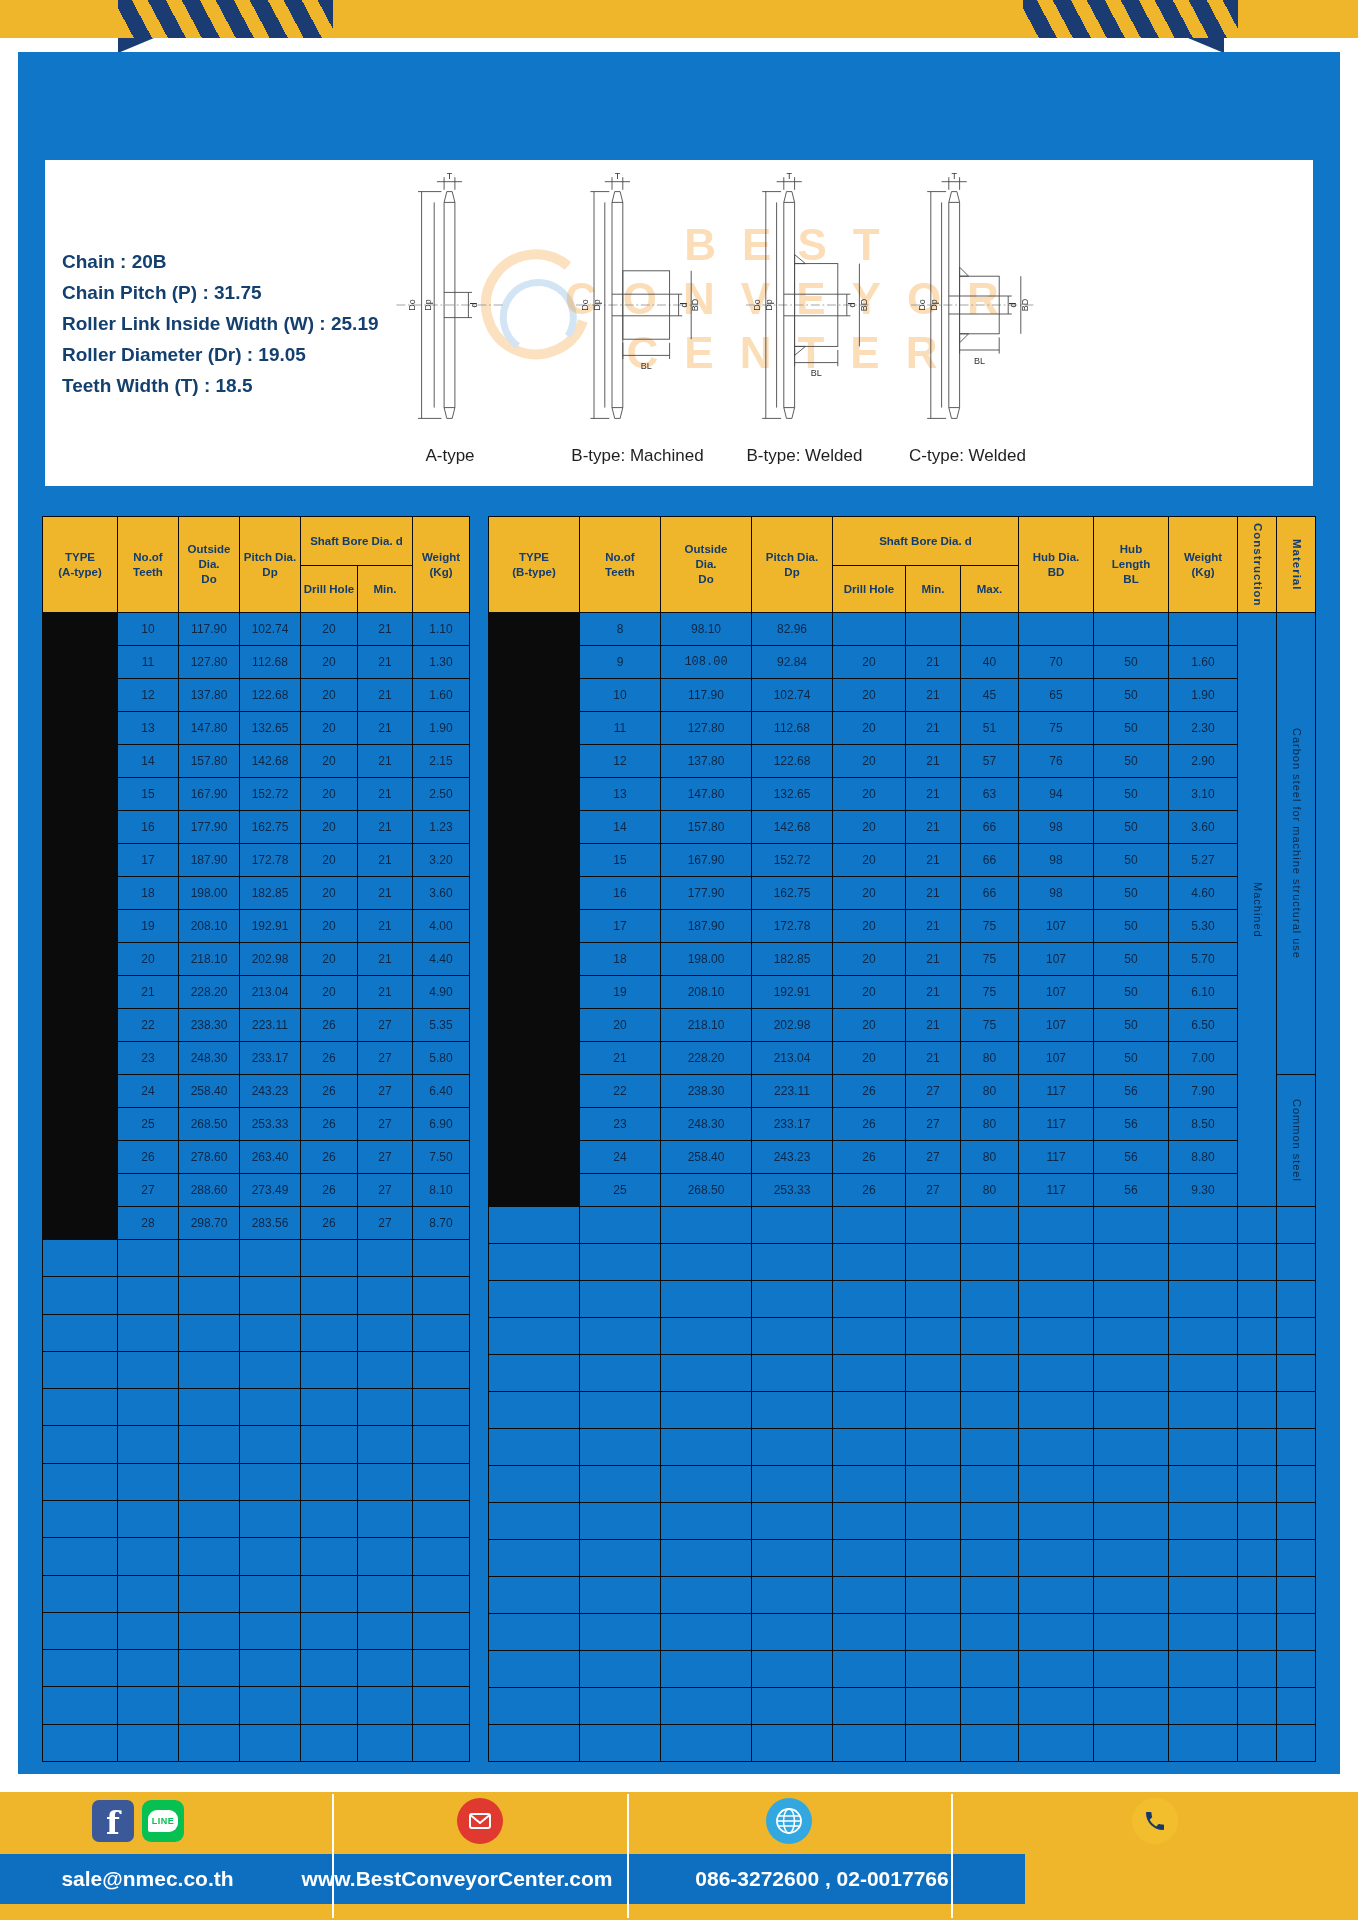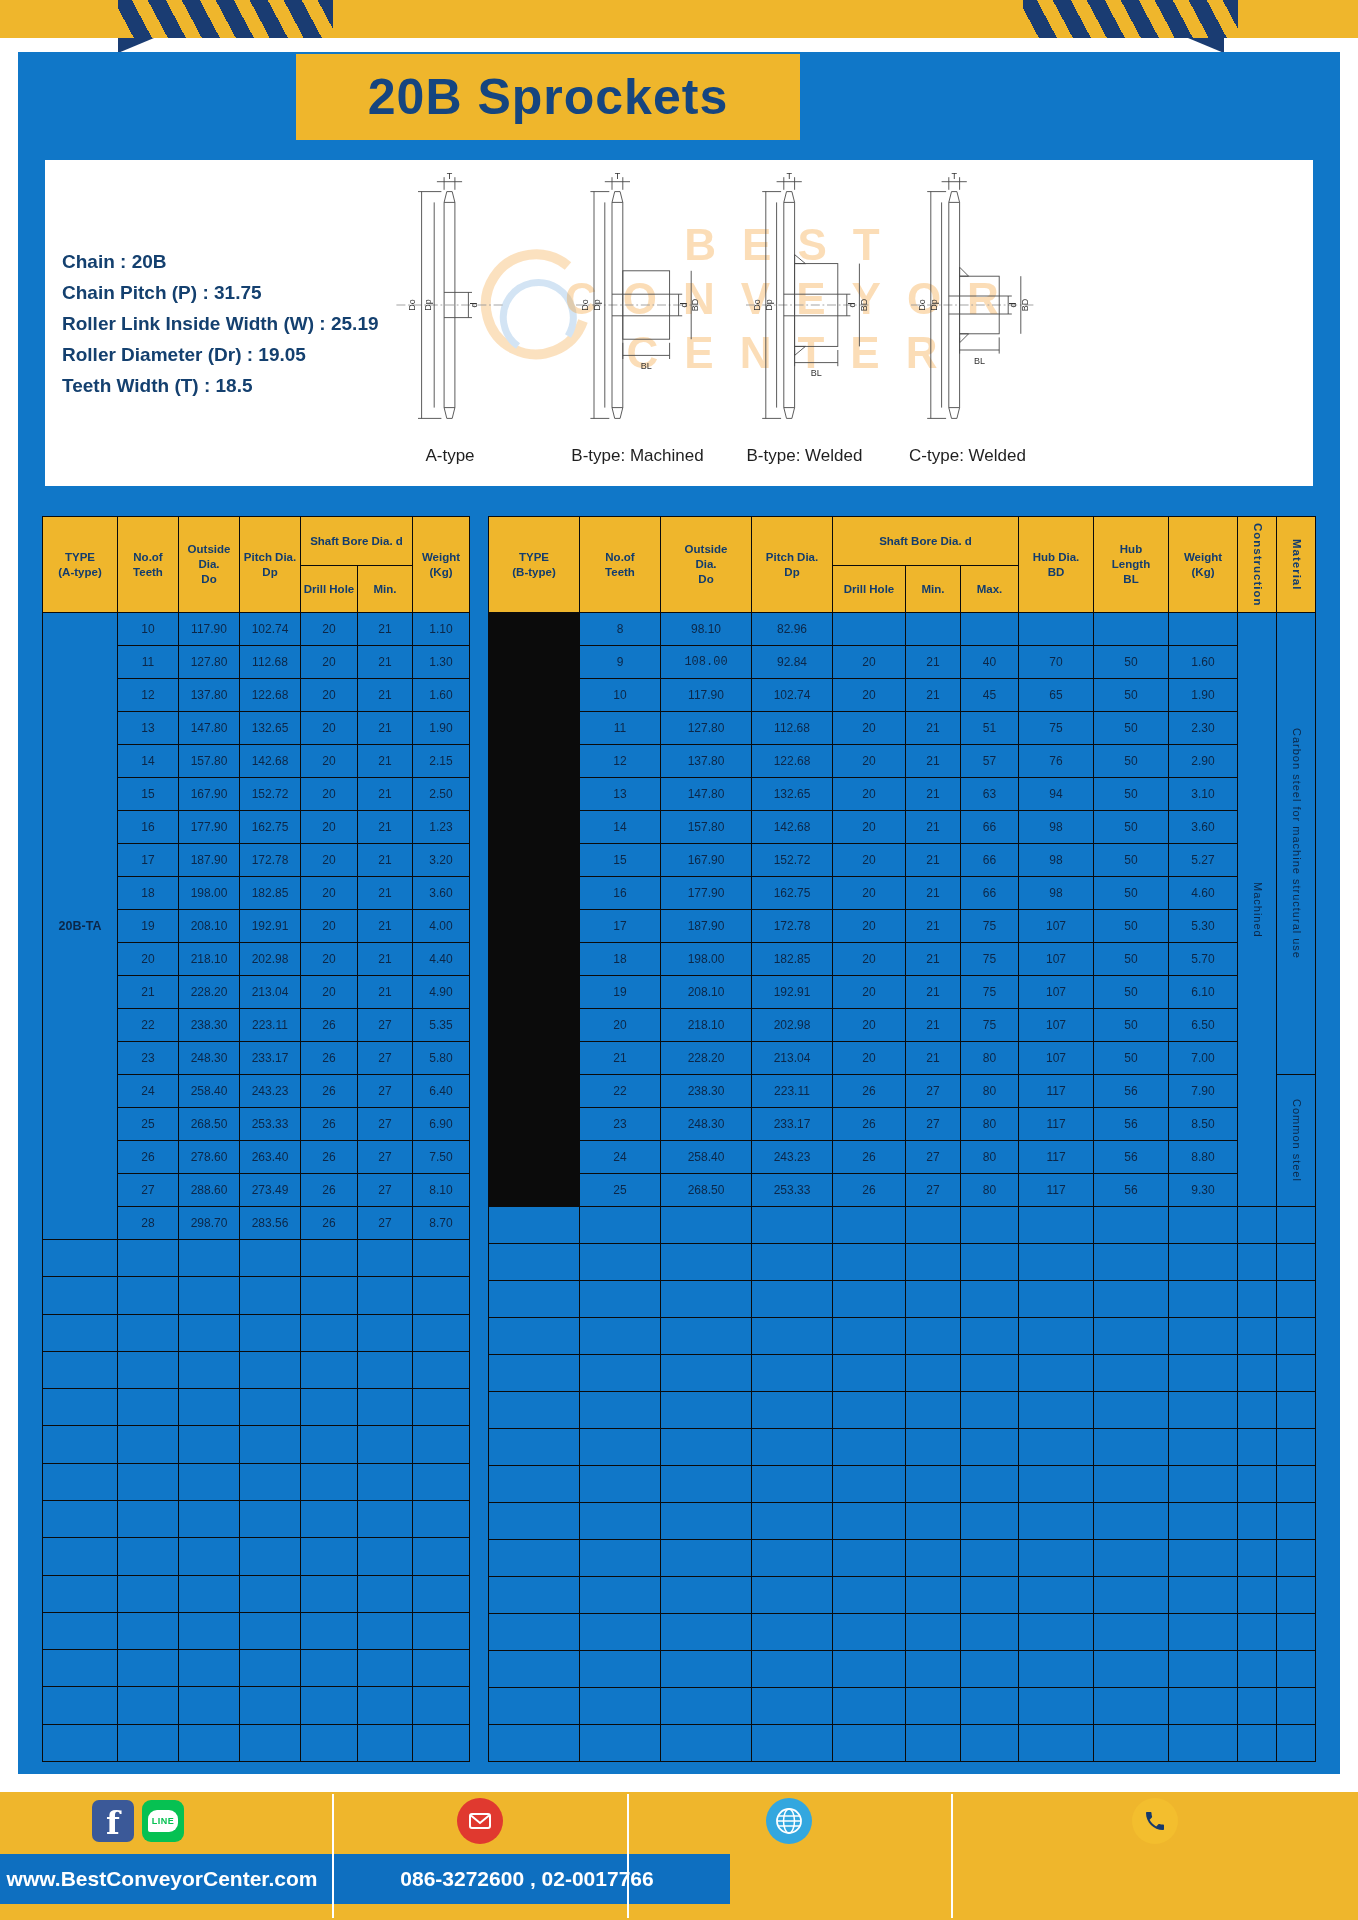--- a/index.html
+++ b/index.html
@@ -98,23 +98,20 @@
 
   <div class="topbar">
     <div class="stripes stripes-left"></div>
     <div class="stripes stripes-right"></div>
   </div>
   <div class="tab tab-left"></div>
   <div class="tab tab-right"></div>
 
   <div class="main-blue"></div>
 
-  <div class="title-box">
-    <div class="t">20B Sprockets</div>
-  </div>
 
   <div class="info-box">
 
     <svg class="wm-swirl" width="130" height="160" viewBox="0 0 130 160">
       <path d="M95,40 A50,50 0 1 0 110,95" stroke="#F59E2E" stroke-width="10" fill="none"></path>
       <path d="M45,120 A35,35 0 1 1 95,110" stroke="#6FA8DC" stroke-width="7" fill="none"></path>
     </svg>
     <div class="watermark">
       <div>BEST</div>
       <div>CONVEYOR</div>
@@ -270,21 +267,20 @@
       <span>Pitch Dia.</span>
       <span>Dp</span>
     </div>
     <div class="hcell h-shaft">Shaft Bore Dia. d</div>
     <div class="hcell h-drill">Drill Hole</div>
     <div class="hcell h-min">Min.</div>
     <div class="hcell h-weight">
       <span>Weight</span>
       <span>(Kg)</span>
     </div>
-    <div class="cell type-cell c-type">20B-TA</div>
   <div class="cell" style="grid-area: 3 / 2;">10</div>
       <div class="cell" style="grid-area: 3 / 3;">117.90</div>
       <div class="cell" style="grid-area: 3 / 4;">102.74</div>
       <div class="cell" style="grid-area: 3 / 5;">20</div>
       <div class="cell" style="grid-area: 3 / 6;">21</div>
       <div class="cell" style="grid-area: 3 / 7;">1.10</div>
       <div class="cell" style="grid-area: 4 / 2;">11</div>
       <div class="cell" style="grid-area: 4 / 3;">127.80</div>
       <div class="cell" style="grid-area: 4 / 4;">112.68</div>
       <div class="cell" style="grid-area: 4 / 5;">20</div>
@@ -894,20 +890,23 @@
       <line x1="11" y1="23" x2="35" y2="23" stroke="#fff" stroke-width="1.5"></line>
       <line x1="12.2" y1="28" x2="33.8" y2="28" stroke="#fff" stroke-width="1.5"></line>
     </svg>
     <svg class="icon-circ phone-pos" width="46" height="46" viewBox="0 0 46 46">
       <circle cx="23" cy="23" r="23" fill="#F3BE2E"></circle>
       <g transform="translate(11,11)">
         <path fill="#16396B" d="M6.62 10.79c1.44 2.83 3.76 5.14 6.59 6.59l2.2-2.2c.27-.27.67-.36 1.02-.24 1.12.37 2.33.57 3.57.57.55 0 1 .45 1 1V20c0 .55-.45 1-1 1-9.39 0-17-7.61-17-17 0-.55.45-1 1-1h3.5c.55 0 1 .45 1 1 0 1.25.2 2.45.57 3.57.11.35.03.74-.25 1.02l-2.2 2.2z"></path>
       </g>
     </svg>
     <div class="footer-strip">
+      <div class="strip-seg seg2">
+        <span class="txt">sale@nmec.co.th</span>
+      </div>
       <div class="strip-seg seg3">
         <span class="txt">www.BestConveyorCenter.com</span>
       </div>
       <div class="strip-seg seg4">
         <span class="txt">086-3272600 , 02-0017766</span>
       </div>
     </div>
     <div class="footer-sep sep1"></div>
     <div class="footer-sep sep2"></div>
     <div class="footer-sep sep3"></div>

